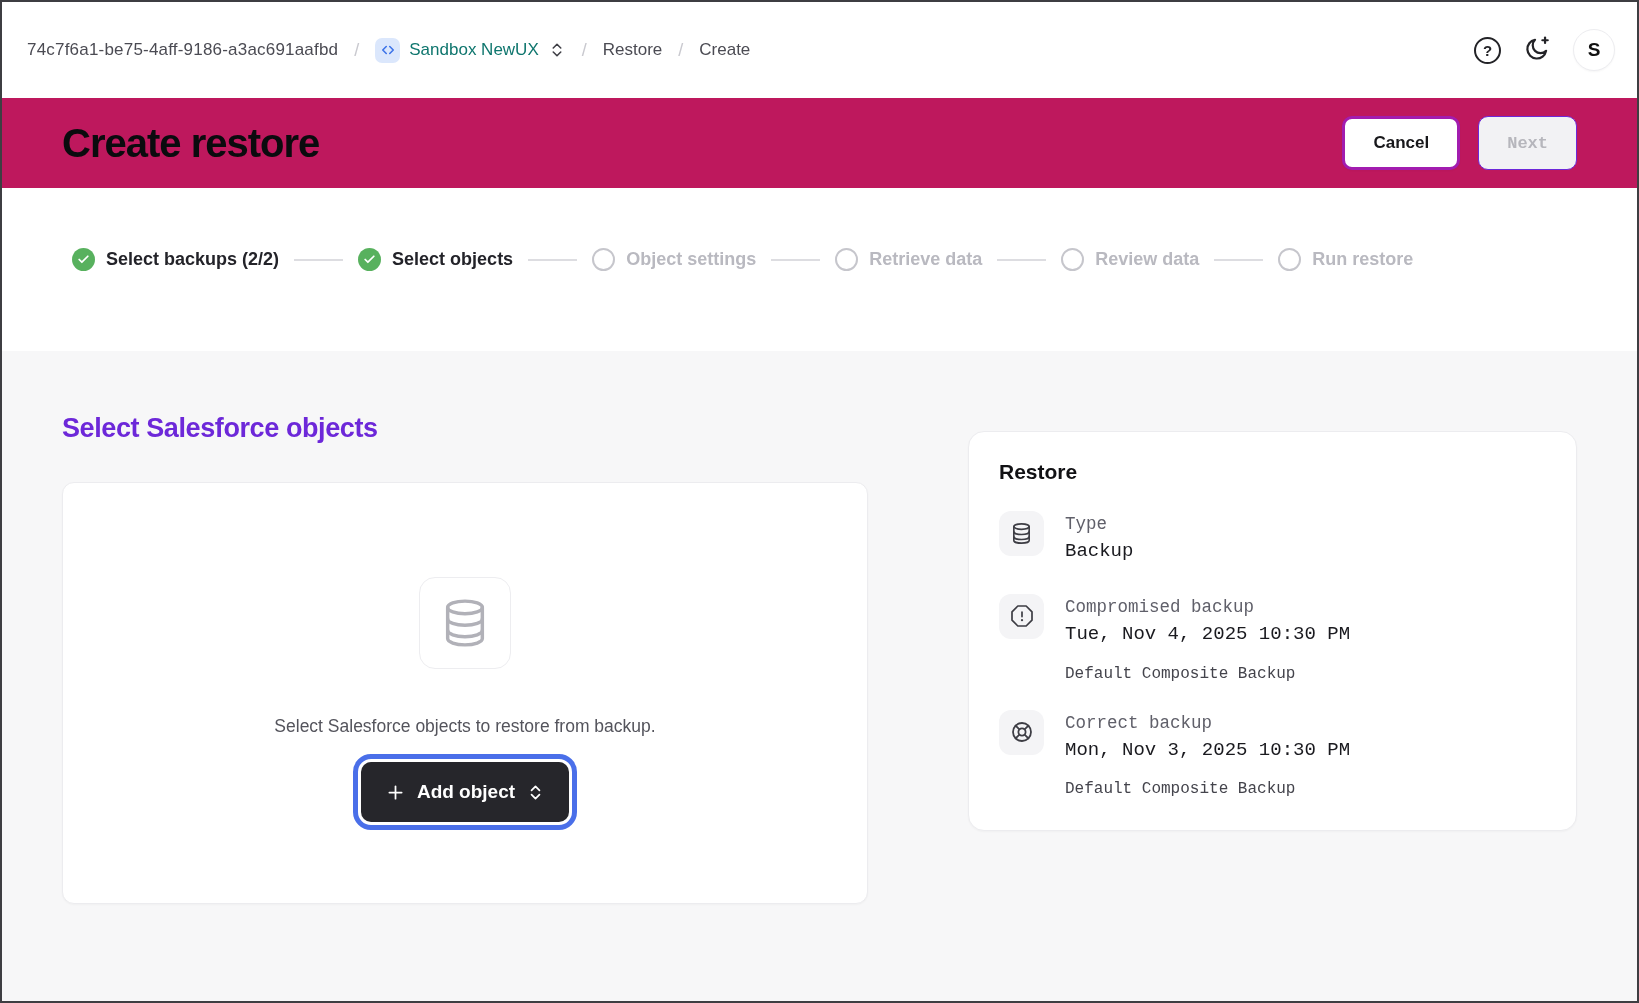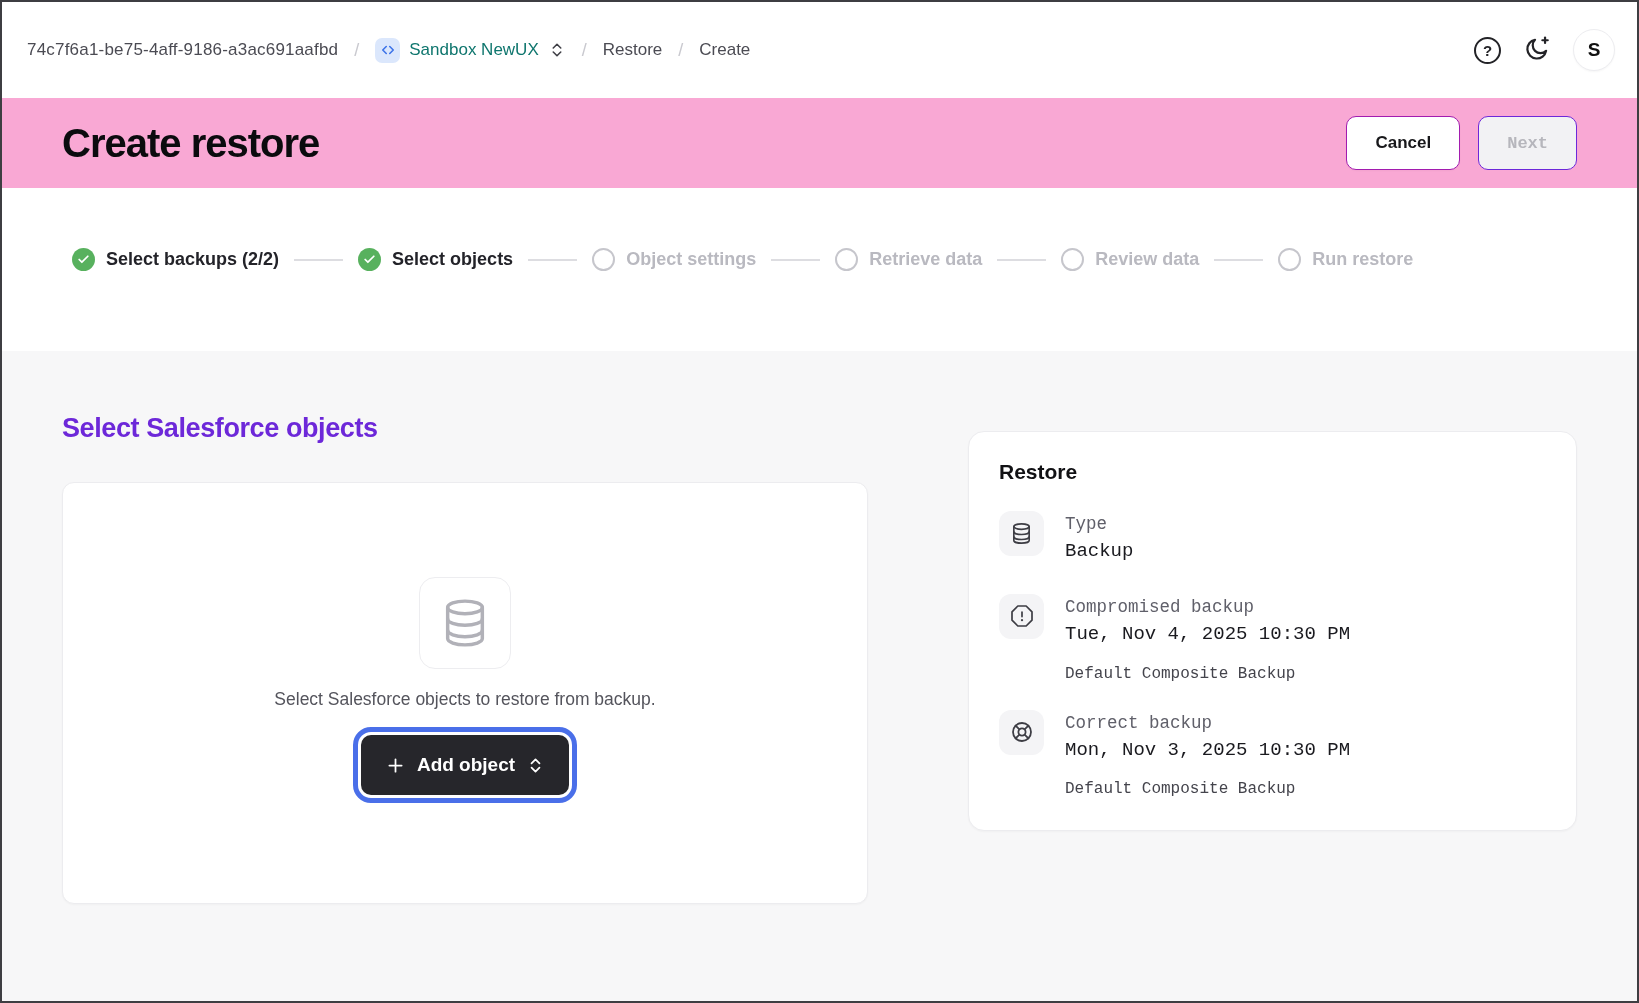--- a/index.html
+++ b/index.html
@@ -42,29 +42,29 @@
     width:42px; height:42px; border-radius:50%; background:#fff;
     border:1px solid #ededf0; box-shadow:0 1px 2px rgba(0,0,0,.04);
     display:flex; align-items:center; justify-content:center;
     font-size:19px; font-weight:600; color:#111; cursor:pointer;
   }
 
   
   .header-row {
     height:90px; flex:0 0 auto;
     display:flex; align-items:center; justify-content:space-between;
-    padding:0 60px; background:#f9a8d4;
+    padding:0 60px; background:#be185d;
   }
   .page-title { font-size:40px; font-weight:700; letter-spacing:-1px; color:#0b0b0e; }
   .header-buttons { display:flex; gap:18px; }
   .btn {
     height:54px; padding:0 28px; border-radius:10px;
     font-size:17px; font-weight:700; font-family:inherit; cursor:pointer;
   }
-  .btn-cancel { background:#fff; border:1px solid #a21caf; color:#18181b; box-shadow:0 1px 2px rgba(0,0,0,.03); }
+  .btn-cancel { background:#fff; border:3px solid #a21caf; color:#18181b; box-shadow:0 1px 2px rgba(0,0,0,.03); }
   .btn-next { background:#f2f2f4; border:1px solid #6d28d9; color:#b6b6bc; cursor:default;font-family:Liberation Mono, monospace; }
 
   
   .stepper-zone { height:163px; flex:0 0 auto; background:#fff; padding:60px 0 0 70px; }
   .stepper { display:flex; align-items:center; }
   .step { display:flex; align-items:center; gap:11px; }
   .step-dot {
     width:23px; height:23px; border-radius:50%; flex:0 0 auto;
     display:flex; align-items:center; justify-content:center;
   }
@@ -87,21 +87,21 @@
     margin-top:38px; height:422px;
     background:#fff; border:1px solid #ececef; border-radius:12px;
     box-shadow:0 1px 2px rgba(0,0,0,.03);
     display:flex; flex-direction:column; align-items:center;
   }
   .db-tile {
     margin-top:94px; width:92px; height:92px;
     border:1px solid #ededf0; border-radius:16px; background:#fff;
     display:flex; align-items:center; justify-content:center; color:#b1b1b8;
   }
-  .empty-desc { margin-top:20px; font-size:17.5px; color:#54545c; }
+  .empty-desc { margin-top:47px; font-size:17.5px; color:#54545c; }
   .add-object {
     margin-top:25px;
     height:60px; padding:0 24px; border:none; border-radius:10px;
     background:#26262b; color:#fff; cursor:pointer;
     display:flex; align-items:center; gap:11px;
     font-size:19px; font-weight:700; font-family:inherit;
     outline:5px solid #4a6fe9; outline-offset:3px;
   }
   .add-object .chev { display:flex; color:#fff; }
 

